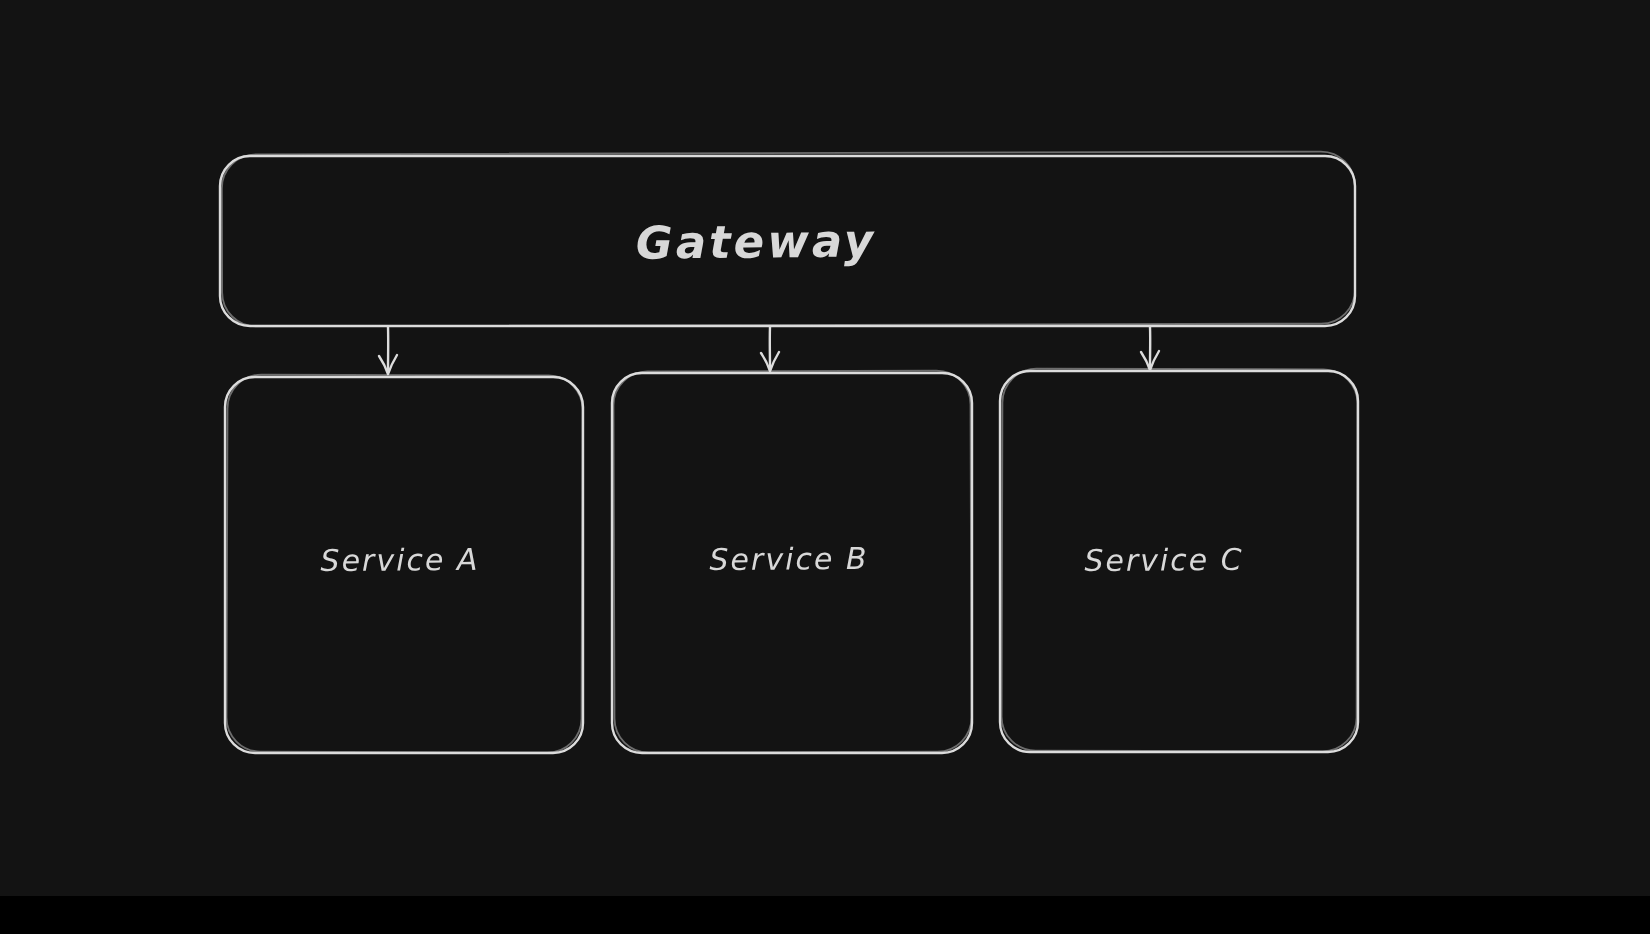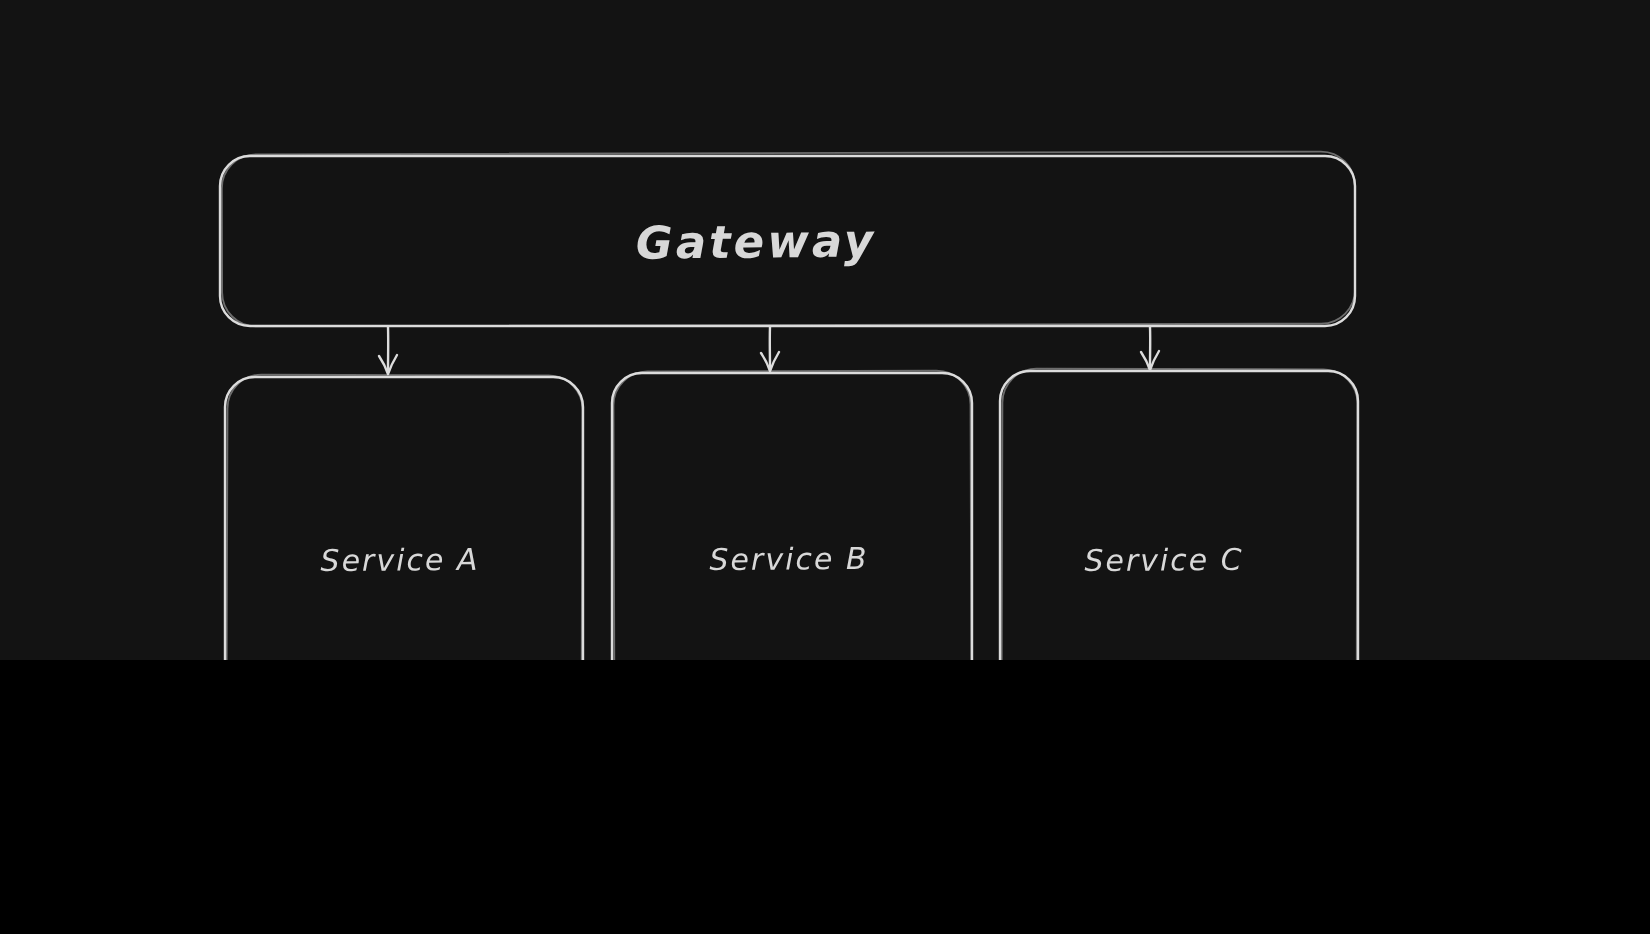--- a/index.html
+++ b/index.html
@@ -3,21 +3,21 @@
 <meta charset="utf-8">
 <style>
   html, body {
     margin: 0;
     padding: 0;
     background: #000;
   }
   .diagram-canvas {
     position: relative;
     width: 1650px;
-    height: 660px;
+    height: 896px;
     overflow: hidden;
     background: var(--background, #131313);
   }
   .diagram-canvas svg {
     position: absolute;
     left: 0;
     top: 0;
     display: block;
   }
   .shape {

